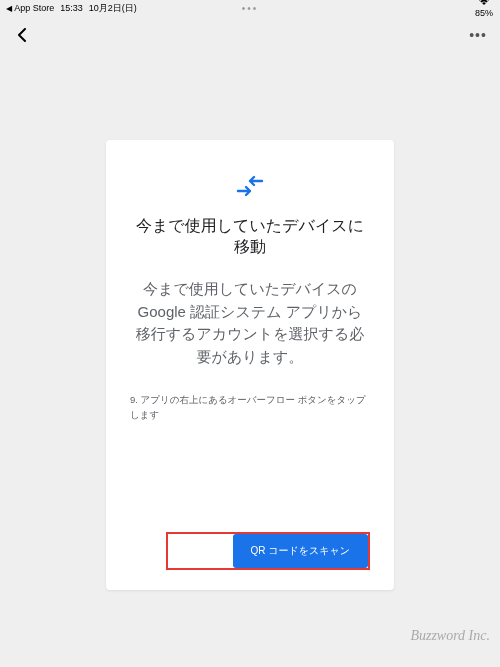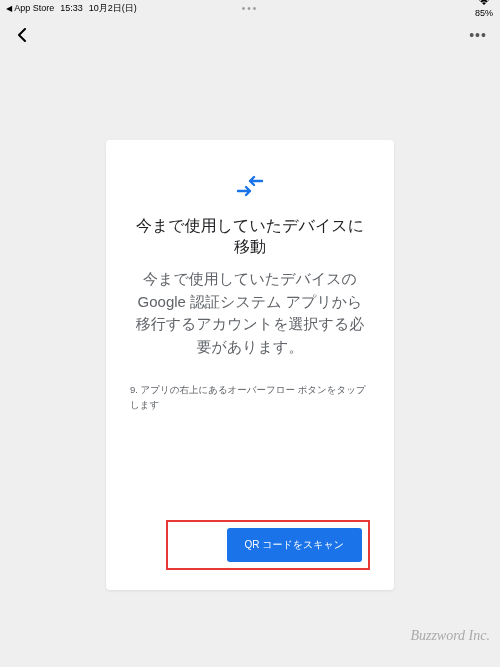--- a/index.html
+++ b/index.html
@@ -107,21 +107,21 @@
     }
     .transfer-icon {
       display: flex;
       justify-content: center;
       margin-bottom: 18px;
     }
     .card-title {
       font-size: 16px;
       color: #202124;
       text-align: center;
-      margin-bottom: 10px;
+      margin-bottom: 20px;
       font-weight: 400;
     }
     .card-subtitle {
       font-size: 15px;
       color: #5f6368;
       text-align: center;
       line-height: 1.5;
       margin-bottom: 24px;
       padding: 0 2px;
     }
@@ -129,21 +129,20 @@
       font-size: 9.5px;
       color: #5f6368;
       line-height: 1.6;
       margin-bottom: 14px;
     }
     .spacer {
       flex: 1;
     }
     .highlight-box {
       border: 2px solid #e53935;
-      padding: 6px;
       display: flex;
       justify-content: flex-end;
       margin-top: auto;
       margin-left: 36px;
     }
     .scan-btn {
       background: #1a73e8;
       color: #fff;
       font-size: 10px;
       padding: 10px 18px;

